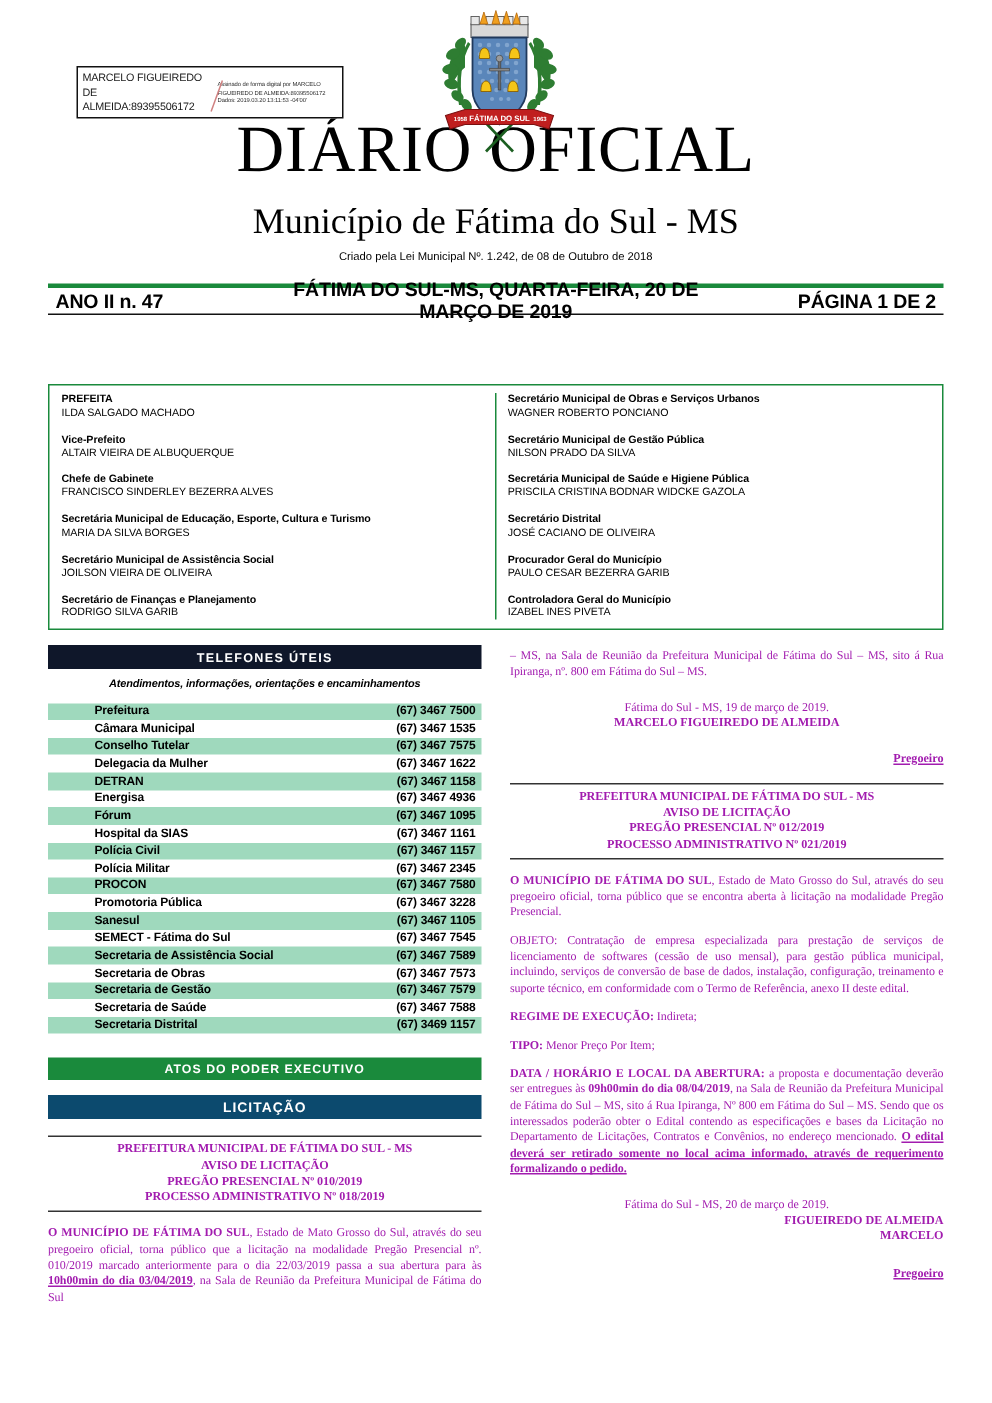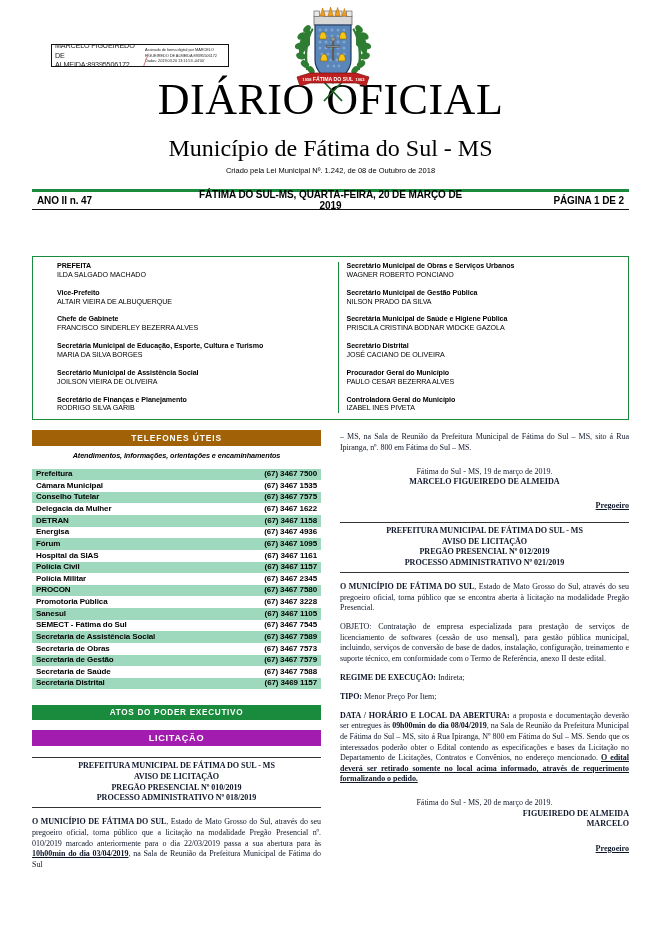--- a/index.html
+++ b/index.html
@@ -21,21 +21,21 @@
   .masthead {
     position: relative;
     height: 248px;
   }
 
   .sig-box {
     position: absolute;
     left: 51px;
     top: 44px;
     width: 178px;
-    height: 23px;
+    height: 35px;
     border: 1px solid #111;
     box-sizing: border-box;
     display: flex;
     align-items: center;
     overflow: hidden;
     background: #fff;
   }
   .sig-name {
     font-size: 7.2px;
     line-height: 1.35;
@@ -103,36 +103,36 @@
     height: 2.5px;
     background: #1a8a3c;
   }
   .issue-bar {
     width: 597px;
     margin: 0 auto;
     height: 17px;
     border-bottom: 1.5px solid #111;
     display: flex;
     align-items: center;
-    font-size: 10px;
+    font-size: 13px;
     font-weight: bold;
     letter-spacing: -0.1px;
   }
   .issue-left   { width: 150px; padding-left: 5px; text-align: left; }
   .issue-center { flex: 1; text-align: center; }
   .issue-right  { width: 150px; padding-right: 5px; text-align: right; }
 
   
   .officials {
     width: 597px;
     margin: 8px auto 0 auto;
     border: 1.5px solid #1a8a3c;
     box-sizing: border-box;
     display: flex;
-    padding: 5px 0 6px 16px;
+    padding: 5px 0 6px 0;
   }
   .officials-col {
     width: 50%;
     box-sizing: border-box;
     padding: 0 6px 0 8px;
   }
   .officials-col.left { border-right: 1.5px solid #1a8a3c; }
   .off-item { margin-bottom: 9px; }
   .off-item:last-child { margin-bottom: 0; }
   .off-role {
@@ -153,21 +153,21 @@
     margin: 10px auto 0 auto;
     display: flex;
     align-items: flex-start;
   }
   .col-left  { width: 289px; }
   .col-gap   { width: 19px; }
   .col-right { width: 289px; }
 
   
   .green-head {
-    background: #a16207;
+    background: #0f172a;
     color: #ffffff;
     text-align: center;
     font-size: 8.4px;
     font-weight: bold;
     letter-spacing: 0.9px;
     padding: 2.5px 0 2.8px 0;
   }
   .phones-sub {
     text-align: center;
     font-size: 7.3px;
@@ -179,46 +179,46 @@
   .phone-row {
     display: flex;
     justify-content: space-between;
     font-size: 8px;
     font-weight: bold;
     padding: 0.6px 4px 0.8px 4px;
     letter-spacing: -0.1px;
     line-height: 1.28;
   }
   .phone-row.alt { background: #9fd9bd; }
-  .phone-name  { text-align: left; }
+  .phone-name  { text-align: left; margin-left: 27px; }
   .phone-value { text-align: left; }
 
   .exec-head {
     background: #1a8a3c;
     color: #ffffff;
     text-align: center;
     font-size: 8.2px;
     font-weight: bold;
     letter-spacing: 0.7px;
     padding: 2.5px 0 2.8px 0;
     margin-top: 16px;
   }
   .lic-head {
-    background: #a21caf;
+    background: #0c4a6e;
     color: #ffffff;
     text-align: center;
     font-size: 9.2px;
     font-weight: bold;
     letter-spacing: 0.7px;
     padding: 3px 0 3.5px 0;
     margin-top: 10px;
   }
 
   
-  .doc { font-family: "Liberation Serif", serif; color: #0f172a; }
+  .doc { font-family: "Liberation Serif", serif; color: #a21caf; }
   .notice-block {
     border-top: 1.6px solid #333;
     border-bottom: 1.6px solid #333;
     padding: 3px 0 3.5px 0;
     margin-top: 11px;
     text-align: center;
   }
   .notice-block div {
     font-size: 8.1px;
     font-weight: bold;
@@ -431,21 +431,21 @@
     <div class="off-item">
       <div class="off-role">Secretária Municipal de Saúde e Higiene Pública</div>
       <div class="off-name">PRISCILA CRISTINA BODNAR WIDCKE GAZOLA</div>
     </div>
     <div class="off-item">
       <div class="off-role">Secretário Distrital</div>
       <div class="off-name">JOSÉ CACIANO DE OLIVEIRA</div>
     </div>
     <div class="off-item">
       <div class="off-role">Procurador Geral do Município</div>
-      <div class="off-name">PAULO CESAR BEZERRA ALVES</div>
+      <div class="off-name">PAULO CESAR BEZERRA GARIB</div>
     </div>
     <div class="off-item">
       <div class="off-role">Controladora Geral do Município</div>
       <div class="off-name">IZABEL INES PIVETA</div>
     </div>
   </div>
 </div>
 
 <div class="columns">
 

